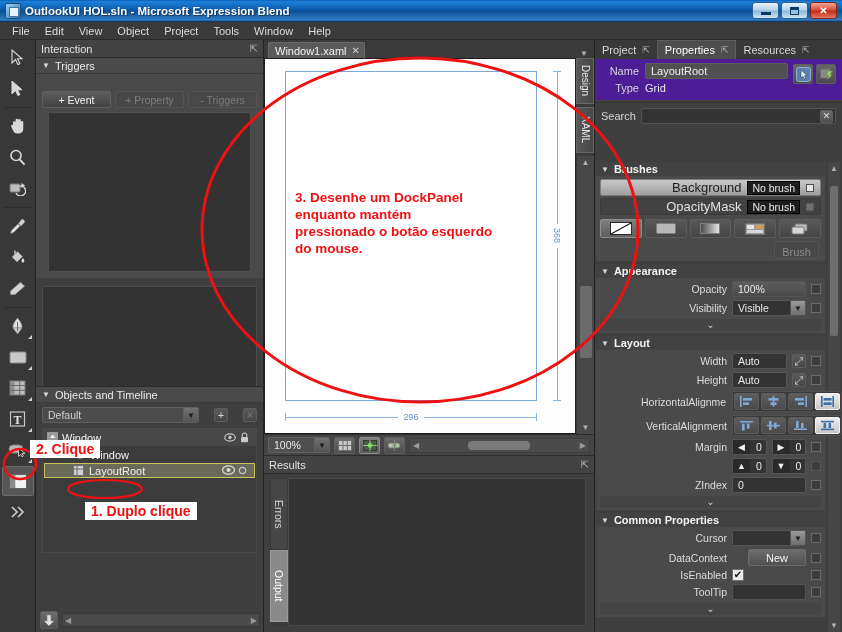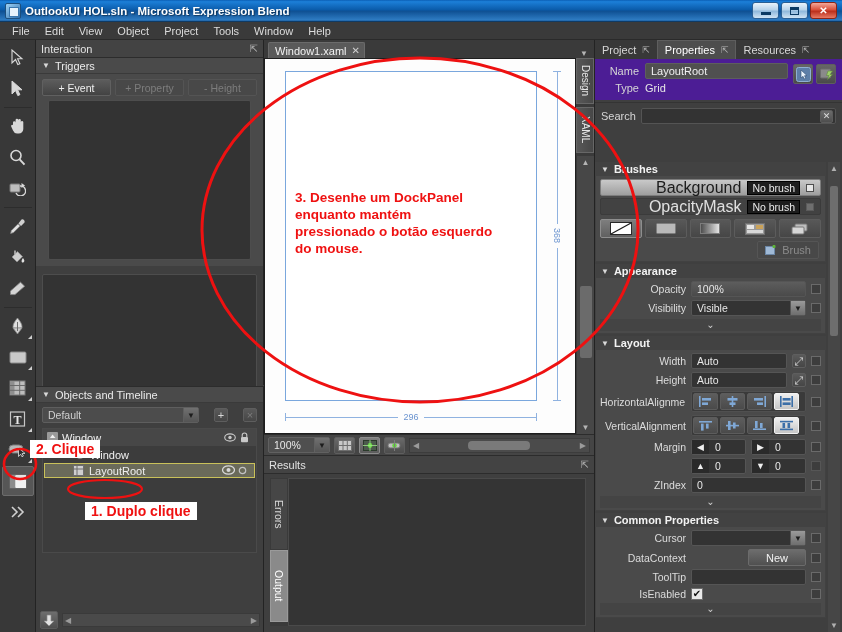--- a/index.html
+++ b/index.html
@@ -84,21 +84,21 @@
     padding:0 6px; font-size:11px; color:#eaeaea; border-bottom:1px solid #3a3a3a;
   }
   .tri { font-size:8px; margin-right:5px; color:#d8d8d8; }
 
   
   .interaction {
     position:absolute; left:36px; top:40px; width:228px; height:345px;
     background:#3f3f3f; border-right:1px solid #232323;
   }
   .trig-box { background:#4a4a4a; padding:5px 6px 6px 6px; }
-  .trig-btns { display:flex; gap:4px; }
+  .trig-btns { display:flex; gap:4px;margin-top:12px; }
   .trig-btn {
     flex:1; height:17px; border-radius:2px; font-size:10.5px;
     display:flex; align-items:center; justify-content:center;
     background: linear-gradient(to bottom,#5c5c5c,#434343);
     border:1px solid #606060; color:#f0f0f0;
   }
   .trig-btn.dis { color:#7d7d7d; background:#484848; border-color:#545454; }
   .list-area {
     margin:4px 6px 0 6px; height:160px; background:#333333;
     border:1px solid #4d4d4d; border-radius:2px;
@@ -300,59 +300,59 @@
   }
   .ps-thumb{ position:absolute; left:2px; top:24px; width:8px; height:150px; background:#6e6e6e; border-radius:2px; }
   .prop-body { position:absolute; left:0; top:0; right:16px; bottom:0; }
 
   .sect { margin-bottom:2px; }
   .sect-head {
     display:flex; align-items:center; padding:1px 6px; font-size:11px;
     color:#f2f2f2; font-weight:bold; background:#424242;
   }
   .sect-inner { background:#4a4a4a; padding:3px 4px 2px 4px; border:1px solid #414141; border-top:none; }
-  .prow { display:flex; align-items:center; gap:5px; margin-bottom:3px; }
+  .prow { display:flex; align-items:center; gap:5px; margin-bottom:3px;margin-left:41px; }
   .plabel { width:86px; text-align:right; font-size:10.5px; color:#dcdcdc; flex:none; white-space:nowrap; overflow:hidden; }
   .pfield {
     flex:1; height:16px; background:#333333; border:1px solid #555555; border-radius:2px;
     display:flex; align-items:center; padding-left:5px; font-size:10.5px; color:#e8e8e8;
     position:relative;
   }
   .pfield.light { background:linear-gradient(to bottom,#5d5d5d,#4a4a4a); }
   .pfield .cb-arrow{
     position:absolute; right:0; top:0; width:15px; height:14px;
     background:linear-gradient(to bottom,#9a9a9a,#6e6e6e); border-left:1px solid #555;
     display:flex; align-items:center; justify-content:center; color:#1c1c1c; font-size:8px;
   }
   .adv { width:10px;height:10px; border:1px solid #6a6a6a; background:#3d3d3d; flex:none; }
   .adv.dim { border-color:#565656; }
 
   .brush-row {
     display:flex; align-items:center; justify-content:flex-end; gap:6px;
     background:linear-gradient(to bottom,#c9c9c9,#9e9e9e);
     border:1px solid #7d7d7d; border-radius:2px; height:17px; padding:0 6px; margin-bottom:2px;
   }
-  .brush-row .bl { color:#1c1c1c; font-size:16px;margin-left:40px; }
+  .brush-row .bl { color:#1c1c1c; font-size:13px;margin-left:40px; }
   .brush-row .bv { background:#1d1d1d; color:#eaeaea; font-size:10.5px; padding:0 4px; border:1px solid #000; }
   .brush-row .bs { width:8px;height:8px; background:#e6e6e6; border:1px solid #4d4d4d; }
   .brush-row.dark { background:#424242; border-color:#3b3b3b; }
   .brush-row.dark .bl{ color:#e0e0e0; }
   .brush-row.dark .bs{ background:#6f6f6f; border-color:#5b5b5b; }
 
   .swatchbar { display:flex; gap:3px; margin:4px 0 3px 0; }
   .swatch {
     flex:1; height:19px; border:1px solid #5c5c5c; border-radius:2px;
     background:linear-gradient(to bottom,#585858,#464646);
     display:flex; align-items:center; justify-content:center;
   }
   .swatch.sel{ background:linear-gradient(to bottom,#7e7e7e,#606060); border-color:#8e8e8e; }
   .brushbtn-row{ display:flex; justify-content:flex-end; padding-right:2px; }
   .brushbtn {
     display:flex; align-items:center; gap:4px; height:18px; padding:0 7px;
-    border:1px solid #555; border-radius:2px; background:#484848; color:#8b8b8b; font-size:11px;
+    border:1px solid #555; border-radius:2px; background:#484848; color:#8b8b8b; font-size:11px;flex-direction:column;
   }
   .chev { text-align:center; color:#cfcfcf; font-size:10px; line-height:10px; padding:1px 0; background:#444; }
   .abtn {
     width:25px;height:17px; border:1px solid #5c5c5c; border-radius:2px;
     background:linear-gradient(to bottom,#5d5d5d,#4a4a4a);
     display:flex; align-items:center; justify-content:center;
   }
   .abtn.sel{ background:linear-gradient(to bottom,#efefef,#c6c6c6); border-color:#f2f2f2; }
   .abox { flex:1; display:flex; gap:2px; background:#3a3a3a; border:1px solid #505050; border-radius:2px; padding:1px; }
 
@@ -520,21 +520,21 @@
       <span class="expand">⇱</span>
     </div>
     <div class="group-head">
       <span class="tri">▼</span>
       <span>Triggers</span>
     </div>
     <div class="trig-box">
       <div class="trig-btns">
         <div class="trig-btn">+ Event</div>
         <div class="trig-btn dis">+ Property</div>
-        <div class="trig-btn dis">- Height</div>
+        <div class="trig-btn dis">- Triggers</div>
       </div>
       <div class="list-area"></div>
     </div>
     <div class="list-area2"></div>
   </div>
 
   <div class="objects">
     <div class="group-head">
       <span class="tri">▼</span>
       <span>Objects and Timeline</span>
@@ -994,29 +994,29 @@
                 <span class="cb-arrow">▼</span>
               </span>
               <span class="adv"></span>
             </div>
             <div class="prow">
               <span class="plabel">DataContext</span>
               <span class="newbtn">New</span>
               <span class="adv"></span>
             </div>
             <div class="prow">
-              <span class="plabel">ToolTip</span>
-              <span class="pfield"></span>
-              <span class="adv"></span>
-            </div>
-            <div class="prow">
               <span class="plabel">IsEnabled</span>
               <span class="cp-chkwrap">
                   <span class="chk">✔</span>
                 </span>
+              <span class="adv"></span>
+            </div>
+            <div class="prow">
+              <span class="plabel">ToolTip</span>
+              <span class="pfield"></span>
               <span class="adv"></span>
             </div>
             <div class="chev">⌄</div>
           </div>
         </div>
 
       </div>
     </div>
   </div>
 

